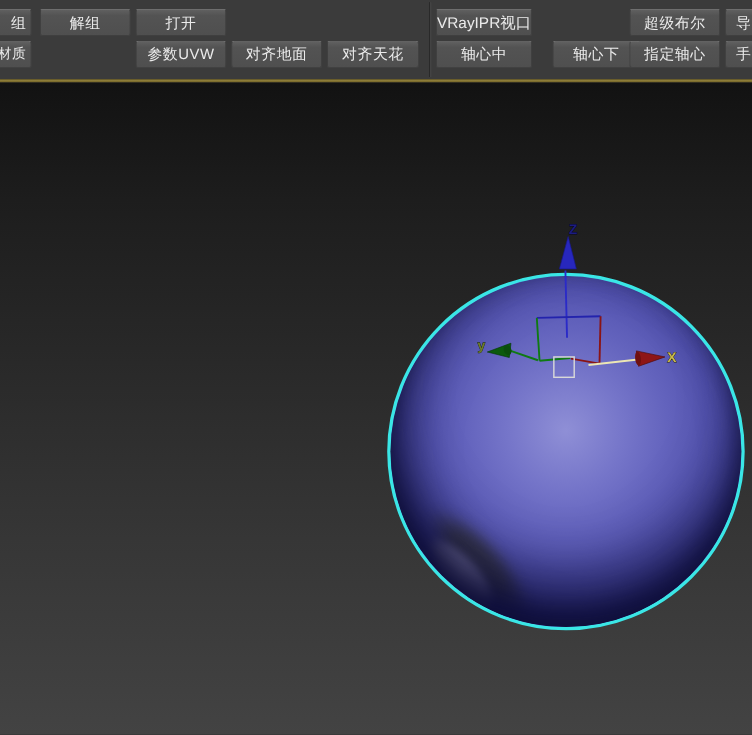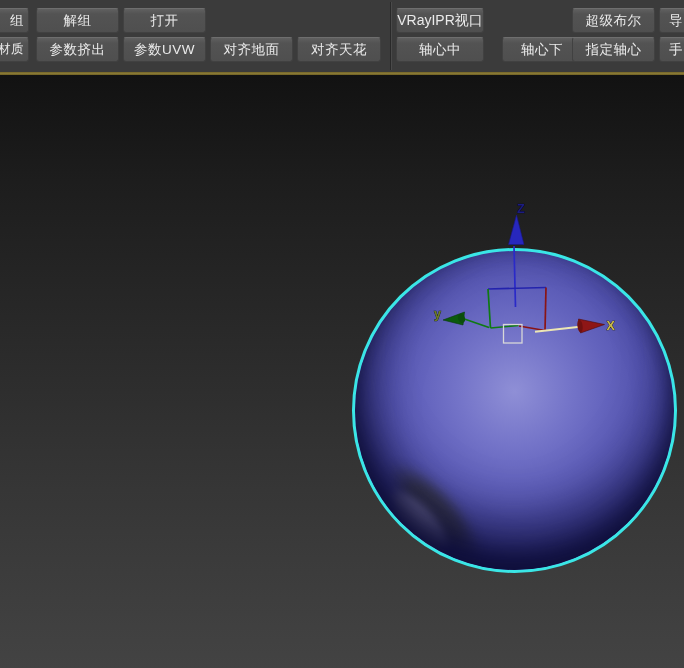--- a/index.html
+++ b/index.html
@@ -62,21 +62,20 @@
   <div class="toolbar">
 
     <div class="tb row1 cut-left" style="left:-55px;width:84px;">组</div>
     <div class="tb row1" style="left:36px;width:83px;">解组</div>
     <div class="tb row1" style="left:123px;width:83px;">打开</div>
     <div class="tb row1" style="left:396px;width:88px;font-size:14px;letter-spacing:0;">VRayIPR视口</div>
     <div class="tb row1" style="left:572px;width:83px;">超级布尔</div>
     <div class="tb row1 cut-right" style="left:659px;width:84px;">导</div>
 
     <div class="tb row2 cut-left" style="left:-55px;width:84px;font-size:12.5px;">刂材质</div>
-    <div class="tb row2" style="left:36px;width:83px;">参数挤出</div>
     <div class="tb row2" style="left:123px;width:83px;">参数UVW</div>
     <div class="tb row2" style="left:210px;width:83px;">对齐地面</div>
     <div class="tb row2" style="left:297px;width:84px;">对齐天花</div>
     <div class="tb row2" style="left:396px;width:88px;text-align:right;">轴心中</div>
     <div class="tb row2" style="left:502px;width:80px;">轴心下</div>
     <div class="tb row2" style="left:572px;width:83px;">指定轴心</div>
     <div class="tb row2 cut-right" style="left:659px;width:84px;">手</div>
 
     <div class="tb-sep"></div>
   </div>

